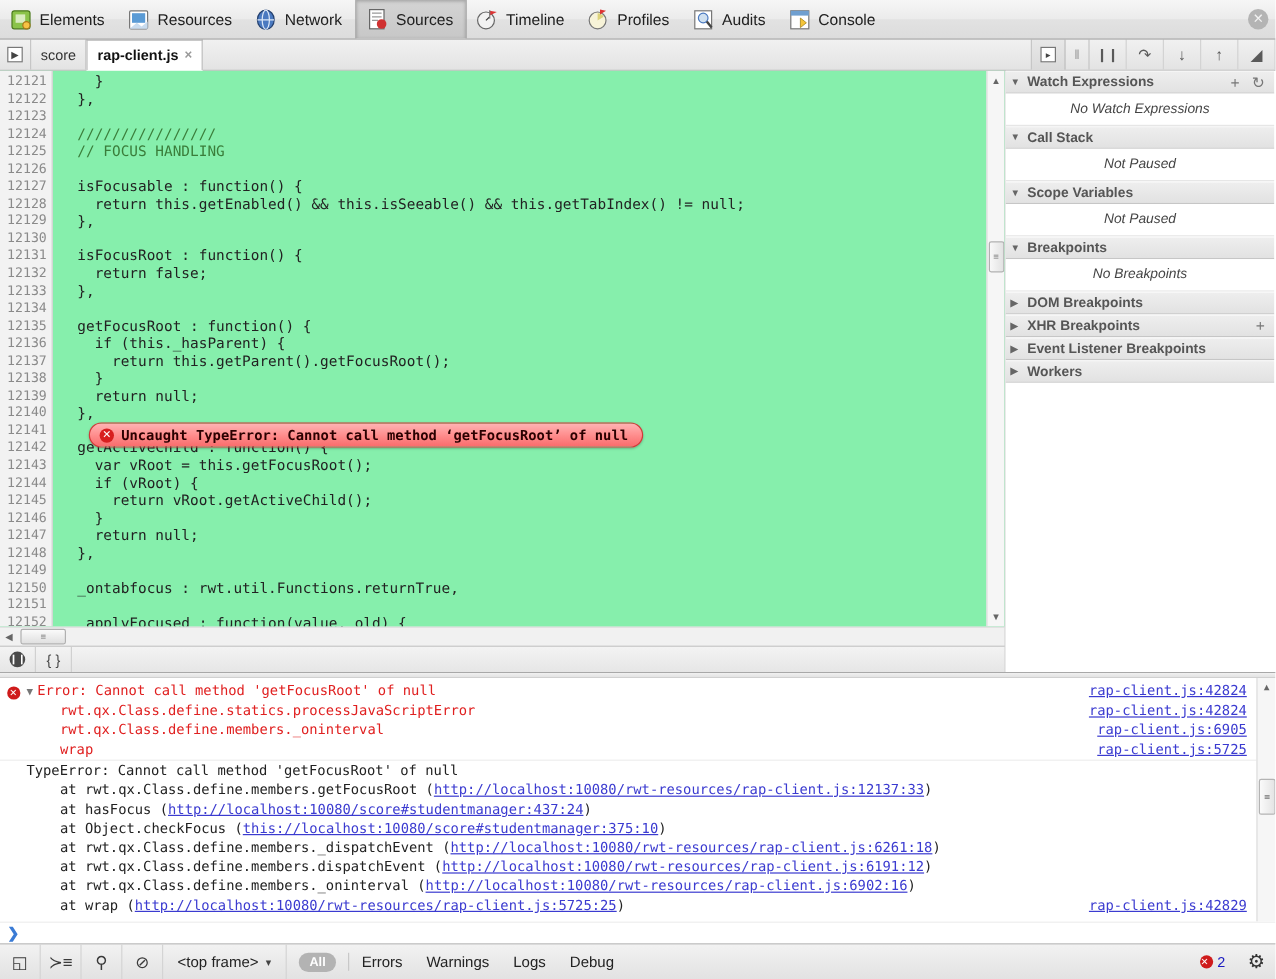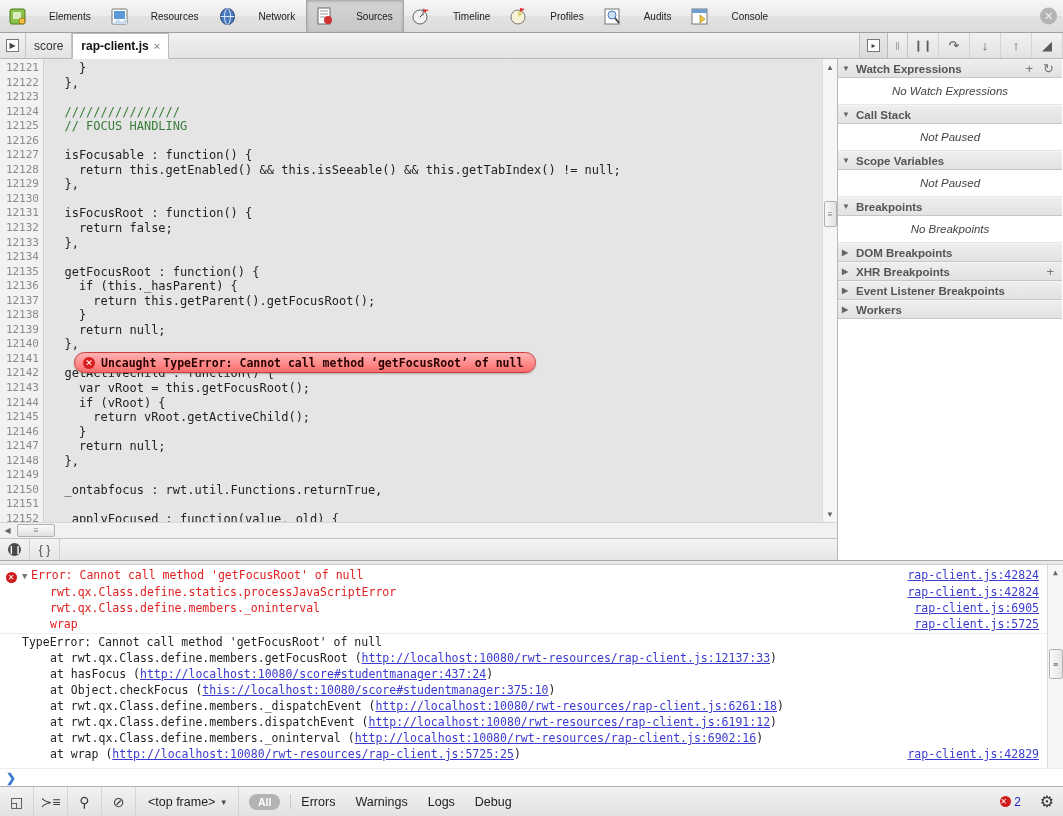--- a/index.html
+++ b/index.html
@@ -16,23 +16,23 @@
   .toolbar {
     height: 33px;
     background: linear-gradient(to bottom, #f6f6f6 0%, #ebebeb 50%, #e2e2e2 51%, #dcdcdc 100%);
     border-bottom: 1px solid #a0a0a0;
     display: flex;
     align-items: stretch;
     flex: 0 0 auto;
     position: relative;
   }
   .tb-item {
-    display: flex; align-items: center; gap: 22px;
+    display: flex; align-items: center; gap: 6px;
     padding: 0 10px 0 8px;
-    font-size: 10px; color: #202020;
+    font-size: 13px; color: #202020;
     border-right: 1px solid transparent;
     cursor: default;
     white-space: nowrap;
   }
   .tb-item.selected {
     background: linear-gradient(to bottom,#d4d4d4 0%,#c7c7c7 100%);
     border-left: 1px solid #a6a6a6;
     border-right: 1px solid #a6a6a6;
     box-shadow: inset 0 1px 3px rgba(0,0,0,.25);
   }
@@ -80,21 +80,21 @@
     border-right: 1px solid #bbb;
   }
   .dbgctl {
     width: 31px; display: flex; align-items: center; justify-content: center;
     border-right: 1px solid #d3d3d3; color: #5a5a5a;
   }
 
   
   .mid { flex: 1 1 auto; display: flex; min-height: 0; }
   .editor-pane { width: 838px; display: flex; flex-direction: column; min-width: 0; border-right: 1px solid #b9b9b9; }
-  .editor-scroll { flex: 1 1 auto; display: flex; position: relative; overflow: hidden; background: #e5e5e5; }
+  .editor-scroll { flex: 1 1 auto; display: flex; position: relative; overflow: hidden; background: #86efac; }
 
   .gutter {
     width: 44px; flex: 0 0 44px;
     background: #f2f2f2;
     border-right: 1px solid #d0d0d0;
     font-family: "DejaVu Sans Mono", monospace;
     font-size: 11px; color: #8a8a8a;
     text-align: right; padding-right: 4px; padding-top: 2px;
     user-select: none;
   }

